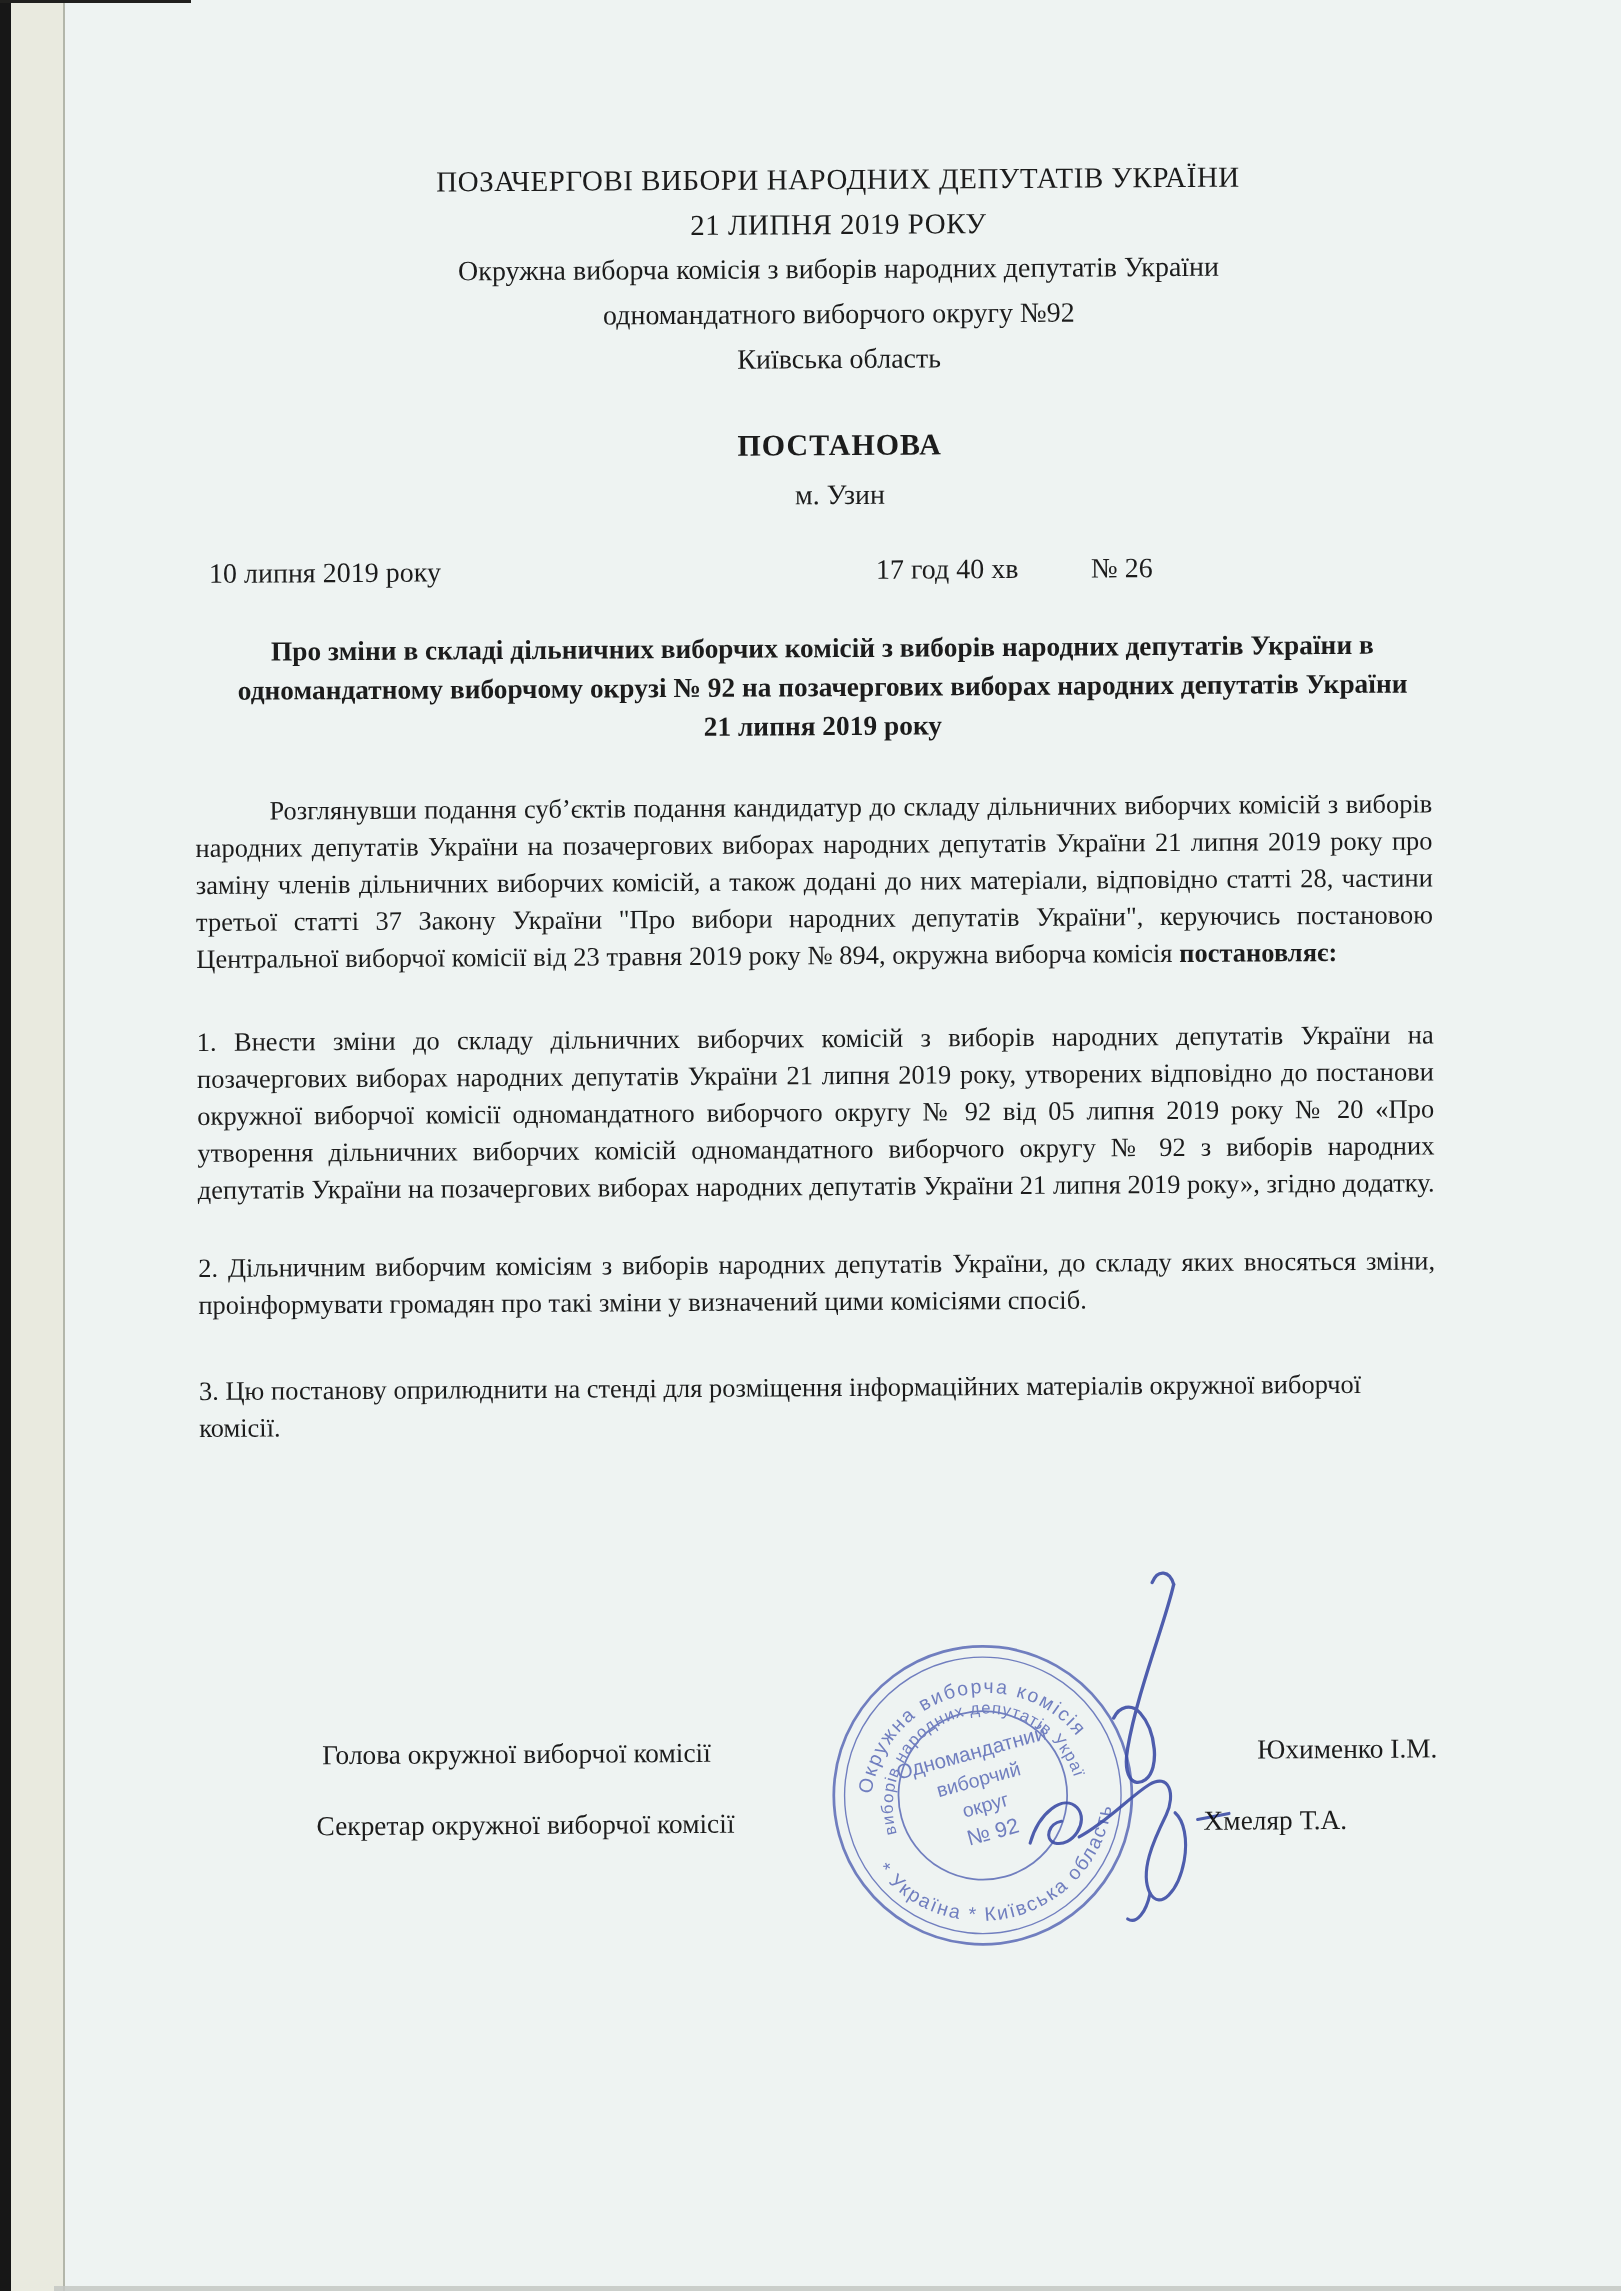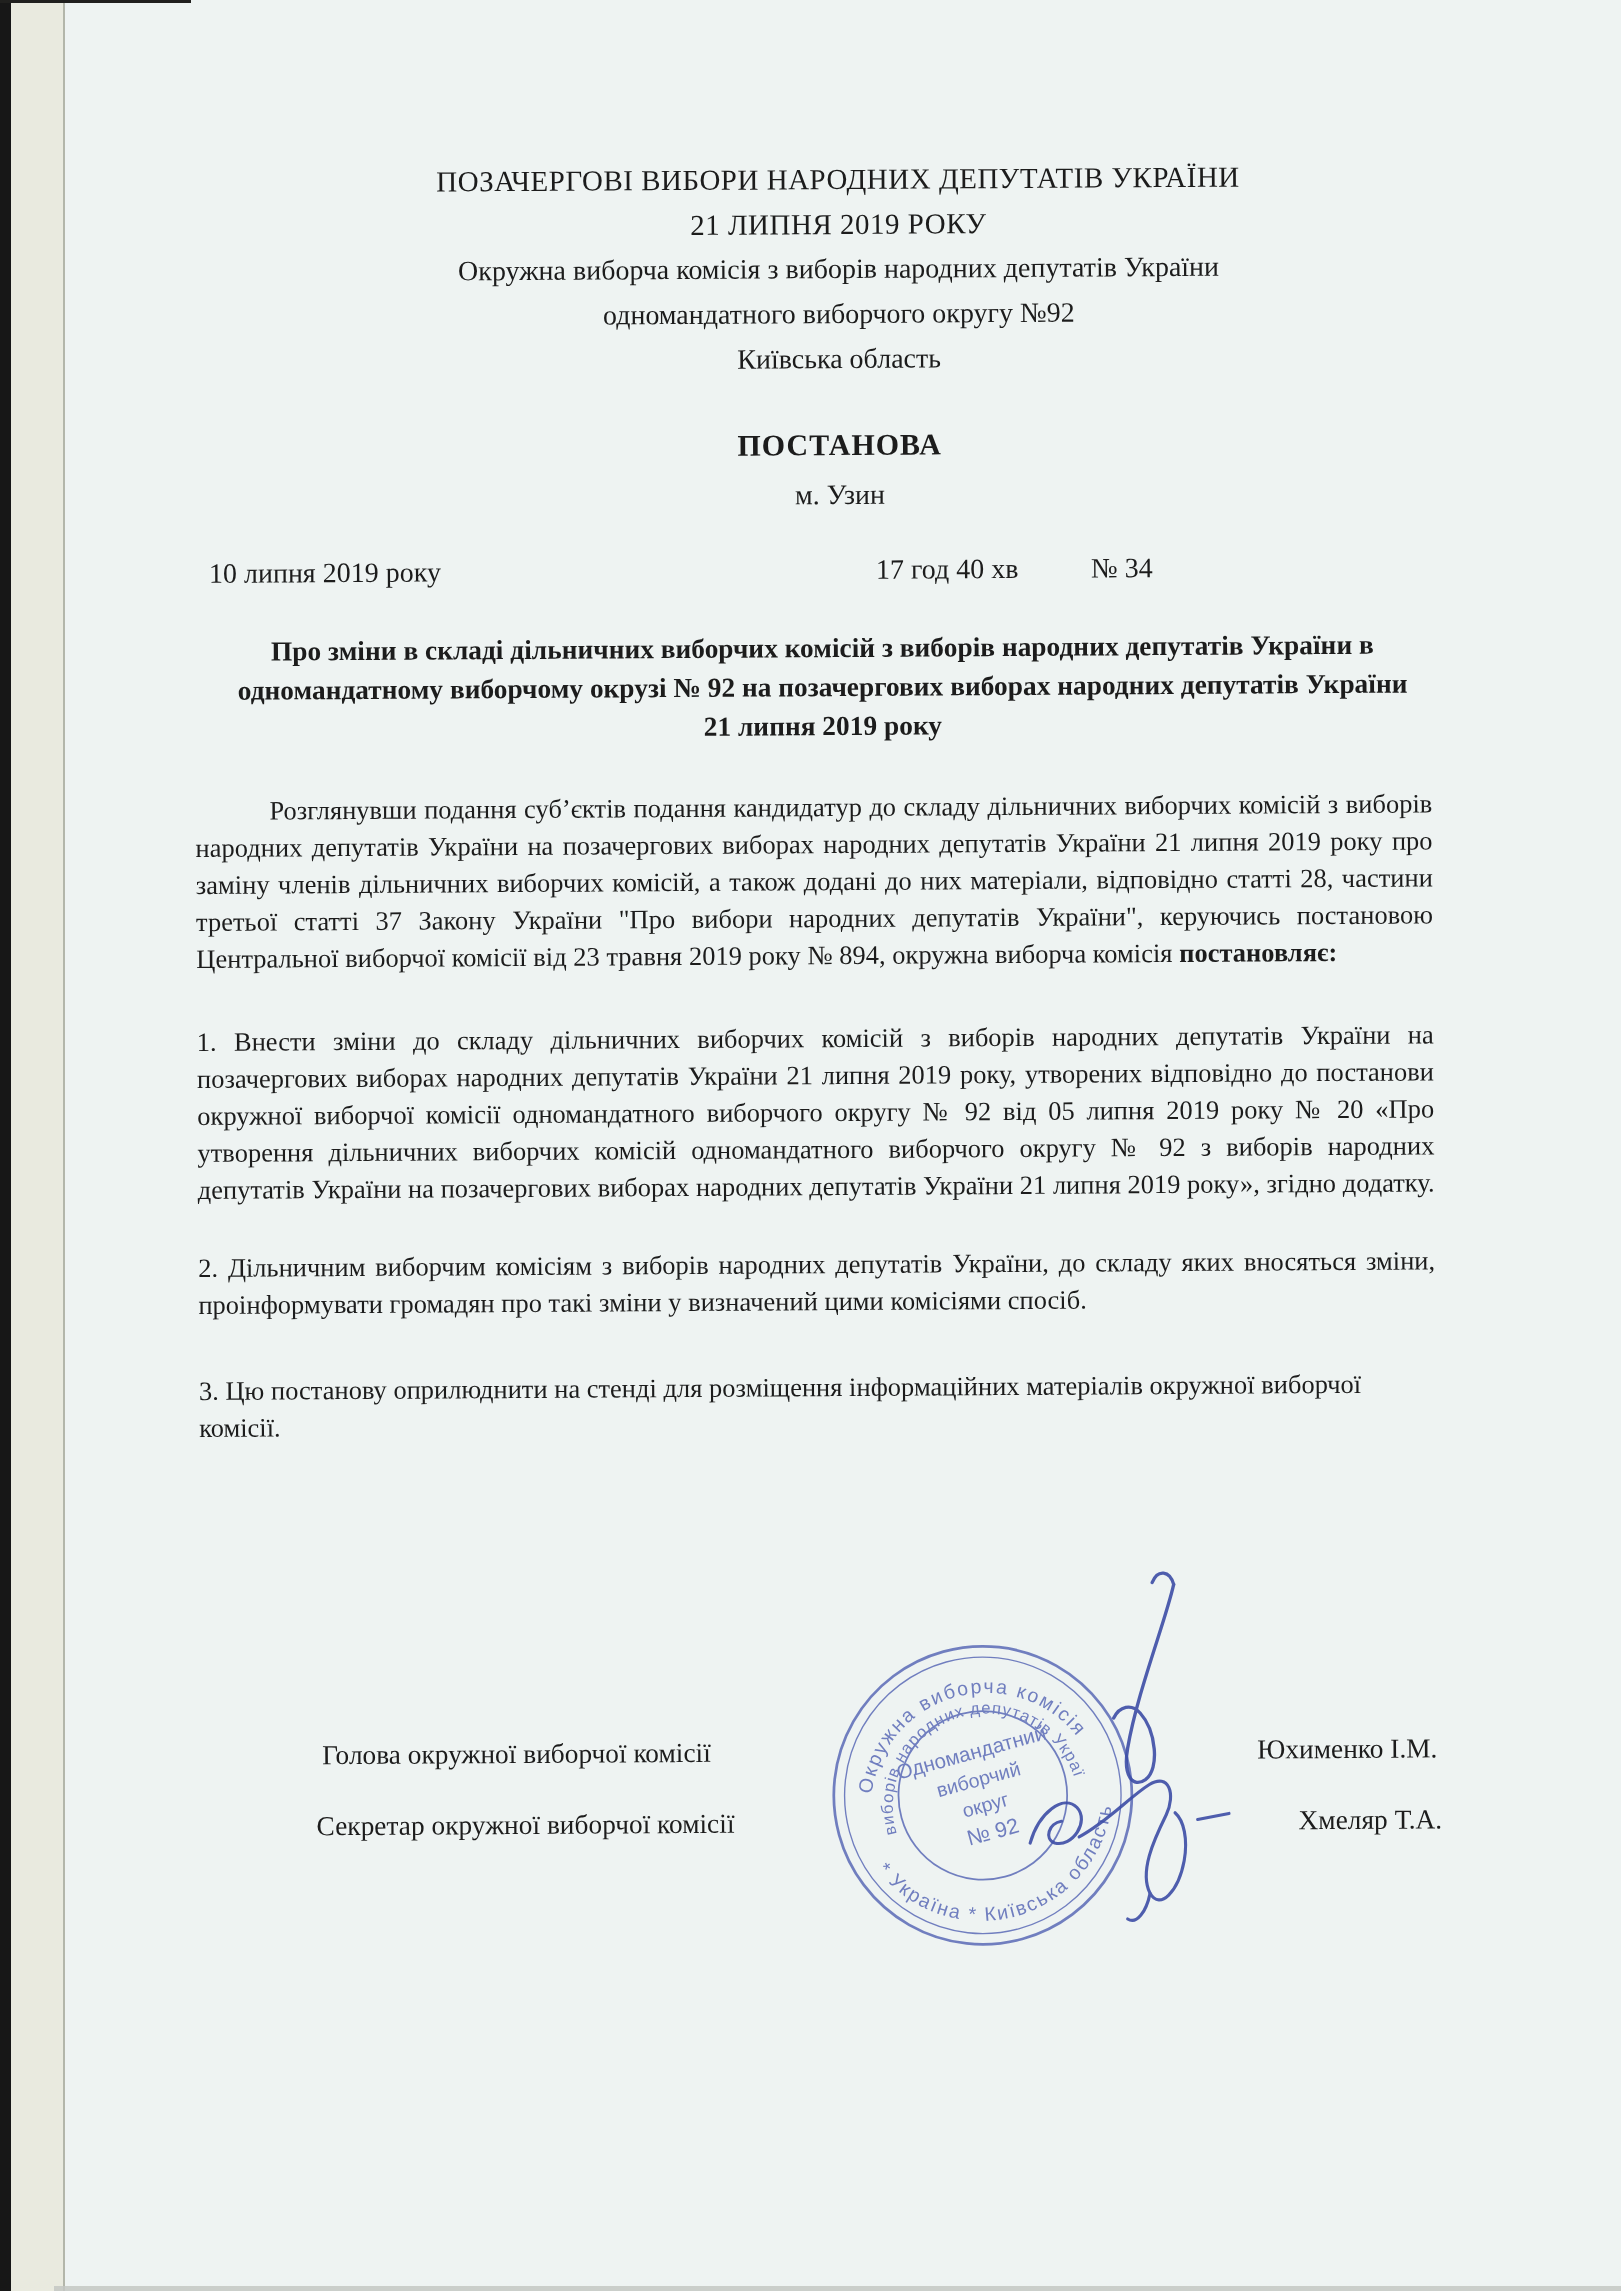--- a/index.html
+++ b/index.html
@@ -27,21 +27,21 @@
   .bodytext{position:absolute;top:789px;left:132px;width:1237px;font-size:26.5px;line-height:37px;}
   .bodytext p{margin:0 0 46px 0;text-align:justify;}
   .bodytext p.indent{text-indent:74px;}
   .bodytext p.item1{margin-bottom:41px;}
   .bodytext p.item2{margin-bottom:49px;}
   .bodytext p.item3{text-align:left;margin-bottom:0;}
   .sigrow{position:absolute;left:0;width:100%;font-size:27.4px;}
   .sigrow .role{position:absolute;white-space:nowrap;}
   .sigrow .name{position:absolute;white-space:nowrap;}
   .sig1{top:1737px;} .sig1 .role{left:253px;} .sig1 .name{left:1188px;}
-  .sig2{top:1808px;} .sig2 .role{left:247px;} .sig2 .name{left:1229px;text-align:center;}
+  .sig2{top:1808px;} .sig2 .role{left:247px;} .sig2 .name{left:1134px;text-align:center;}
   .overlay{position:absolute;left:637px;top:1549px;width:647px;height:461px;mix-blend-mode:multiply;}
   .stamp-text{font-family:"Liberation Sans","DejaVu Sans",sans-serif;}
 </style>
 </head>
 <body>
 
 <div class="page">
 
   <div class="edge-black"></div>
   <div class="edge-cream"></div>
@@ -55,21 +55,21 @@
     <div class="hline" style="top:253px">Окружна виборча комісія з виборів народних депутатів України</div>
     <div class="hline" style="top:298px">одномандатного виборчого округу №92</div>
     <div class="hline" style="top:343px">Київська область</div>
 
     <div class="doctype">ПОСТАНОВА</div>
     <div class="place">м. Узин</div>
 
     <div class="meta">
       <span class="m-date">10 липня 2019 року</span>
       <span class="m-time">17 год 40 хв</span>
-      <span class="m-num">№ 34</span>
+      <span class="m-num">№ 26</span>
     </div>
 
     <div class="title">Про зміни в складі дільничних виборчих комісій з виборів народних депутатів України в одномандатному виборчому окрузі № 92 на позачергових виборах народних депутатів України 21 липня 2019 року</div>
 
     <div class="bodytext">
       <p class="indent"><span>Розглянувши подання суб’єктів подання кандидатур до складу дільничних виборчих комісій з виборів народних депутатів України на позачергових виборах народних депутатів України 21 липня 2019 року про заміну членів дільничних виборчих комісій, а також додані до них матеріали, відповідно статті 28, частини третьої статті 37 Закону України "Про вибори народних депутатів України", керуючись постановою Центральної виборчої комісії від 23 травня 2019 року № 894, окружна виборча комісія </span><b>постановляє:</b></p>
       <p class="item1">1. Внести зміни до складу дільничних виборчих комісій з виборів народних депутатів України на позачергових виборах народних депутатів України 21 липня 2019 року, утворених відповідно до постанови окружної виборчої комісії одномандатного виборчого округу № 92 від 05 липня 2019 року № 20 «Про утворення дільничних виборчих комісій одномандатного виборчого округу № 92 з виборів народних депутатів України на позачергових виборах народних депутатів України 21 липня 2019 року», згідно додатку.</p>
       <p class="item2">2. Дільничним виборчим комісіям з виборів народних депутатів України, до складу яких вносяться зміни, проінформувати громадян про такі зміни у визначений цими комісіями спосіб.</p>
       <p class="item3">3. Цю постанову оприлюднити на стенді для розміщення інформаційних матеріалів окружної виборчої комісії.</p>
     </div>

